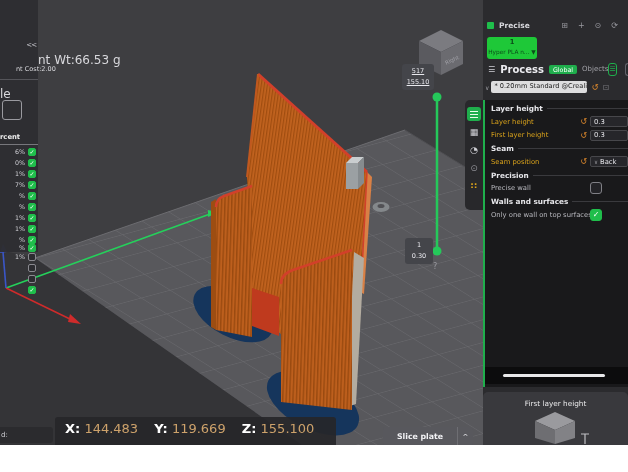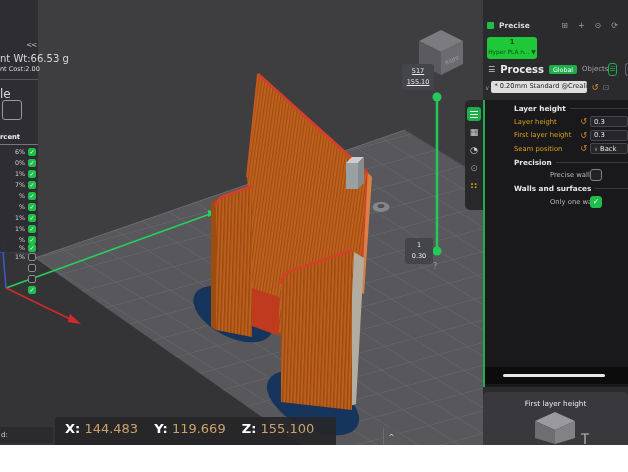--- a/index.html
+++ b/index.html
@@ -6,22 +6,22 @@
   body { font-family:"DejaVu Sans", sans-serif; background:#fff; }
   .stage { position:relative; width:628px; height:472px; overflow:hidden; background:#fff; }
 
   
   .canvas { position:absolute; left:0; top:0; width:483px; height:445px; background:#3e3e41; overflow:hidden; }
   .scene { position:absolute; left:0; top:0; }
 
   
   .left-panel { position:absolute; left:0; top:0; width:38px; height:252px; background:rgba(46,46,50,.96); color:#d8d8dc; }
   .lp-collapse { position:absolute; right:2px; top:41px; font-size:7px; color:#c9c9cf; letter-spacing:-1px; }
-  .lp-stat1 { position:absolute; left:0; top:53px; font-size:10px; white-space:nowrap; }
-  .lp-stat2 { position:absolute; left:0; top:65px; font-size:6.5px; white-space:nowrap; }
+  .lp-stat1 { position:absolute; left:0; top:53px; font-size:12px; white-space:nowrap;padding-left:38px; }
+  .lp-stat2 { position:absolute; left:0; top:65px; font-size:6.5px; white-space:nowrap;padding-left:16px; }
   .lp-div { position:absolute; left:0; top:79px; width:38px; border-top:1px solid #55555a; }
   .lp-scale { position:absolute; left:0; top:87px; font-size:12px; }
   .lp-box { position:absolute; left:2px; top:100px; width:20px; height:20px; border:1px solid #9a9aa0; border-radius:3px; }
   .lp-percent { position:absolute; left:0; top:133px; font-size:6.8px; font-weight:bold; color:#eee; }
   .lp-rule { position:absolute; left:0; top:144px; width:38px; border-top:1px solid #77777c; }
   .lp-row { position:absolute; left:0; width:38px; height:9px; display:flex; align-items:center; font-size:6.3px; color:#d0d0d6; }
   .lp-row .lbl { flex:1; text-align:right; padding-right:3px; white-space:nowrap; overflow:hidden; }
   .cb8 { width:8px; height:8px; border-radius:2px; border:1px solid #8a8a90; background:#2c2c30; margin-right:2px; flex:none;
          display:flex; align-items:center; justify-content:center; font-size:6px; color:#fff; }
   .cb8.on { background:#1fbe4b; border-color:#1fbe4b; }
@@ -75,28 +75,28 @@
 
   .settings { position:absolute; left:-18px; top:100px; width:163px; height:287px; display:flex; }
   .tabstrip { width:18px; background:#28282b; border-radius:5px 0 0 5px; padding-top:4px; height:110px; }
   .tab { width:14px; height:14px; margin:3px auto 4px auto; display:flex; align-items:center; justify-content:center;
          font-size:9px; color:#d0d0d6; border-radius:3px; }
   .tab.active { background:#1fae4c; }
   .qbars { width:8px; height:7px; background:repeating-linear-gradient(#eafbe9 0 1.5px, transparent 1.5px 3px); }
   .tab.dim { color:#8f8f95; }
   .tab.orange { color:#d9a21b; font-weight:bold; }
   .scontent { width:145px; background:#19191b; border-left:2px solid #1fae4c; position:relative;
-              padding-top:2px; overflow:hidden;padding-left:23px; }
+              padding-top:2px; overflow:hidden; }
   .ssec { display:flex; align-items:center; height:13px; padding-left:6px; }
   .ssec .t { font-size:7.3px; font-weight:bold; color:#e6e6ea; margin-right:4px; white-space:nowrap; }
   .ssec .rule { flex:1; border-top:1px solid #3a3a3e; }
   .srow { display:flex; align-items:center; height:13.5px; padding-left:6px; }
   .srow .lbl { flex:1; font-size:6.8px; white-space:nowrap; overflow:hidden; }
   .srow .lbl.mod { color:#d9a21b; }
-  .srow .lbl.norm { color:#b9b9bf;margin-left:36px; }
+  .srow .lbl.norm { color:#b9b9bf; }
   .srow .reset { color:#e08a2c; font-size:8px; margin-right:3px; }
   .vbox { width:38px; height:11px; background:#26262a; border:1px solid #47474b; border-radius:2px;
           font-size:6.8px; color:#e8e8ec; display:flex; align-items:center; padding:0 3px; flex:none; }
   .vbox .cv { font-size:5.5px; color:#9a9aa0; margin-right:2px; }
   .cb13 { width:12px; height:12px; border-radius:3px; border:1px solid #808086; background:#232327; margin-right:26px;
           flex:none; display:flex; align-items:center; justify-content:center; font-size:8px; color:#fff; }
   .cb13.on { background:#1fbe4b; border-color:#1fbe4b; }
   .scroll-strip { position:absolute; left:0; right:0; bottom:3px; height:17px; background:#0c0c0d; }
   .scroll-strip .thumb { position:absolute; left:18px; top:7px; width:102px; height:3px; background:#e8e8ea; border-radius:2px; }
 
@@ -303,20 +303,21 @@
         <b>Z:</b>
         <span class="v">155.100</span>
       </div>
       <div class="row2">
         <b>Speed:</b>
         <span class="v">70</span>
       </div>
     </div>
 
     <div class="slice">
+      <div class="main">Slice plate</div>
       <div class="sep"></div>
       <div class="arr">^</div>
     </div>
 
     <div class="cutbox">d:</div>
   </div>
 
   <div class="rpanel">
 
     <div class="rp-head">
@@ -380,20 +381,24 @@
         <div class="srow">
           <span class="lbl mod">Layer height</span>
           <span class="reset">↺</span>
           <span class="vbox">0.3</span>
         </div>
         <div class="srow">
           <span class="lbl mod">First layer height</span>
           <span class="reset">↺</span>
           <span class="vbox">0.3</span>
         </div>
+        <div class="ssec">
+          <span class="t">Seam</span>
+            <span class="rule"></span>
+        </div>
         <div class="srow">
           <span class="lbl mod">Seam position</span>
           <span class="reset">↺</span>
           <span class="vbox">
             <span class="cv">∨</span>
             <span>Back</span>
           </span>
         </div>
         <div class="ssec">
           <span class="t">Precision</span>

